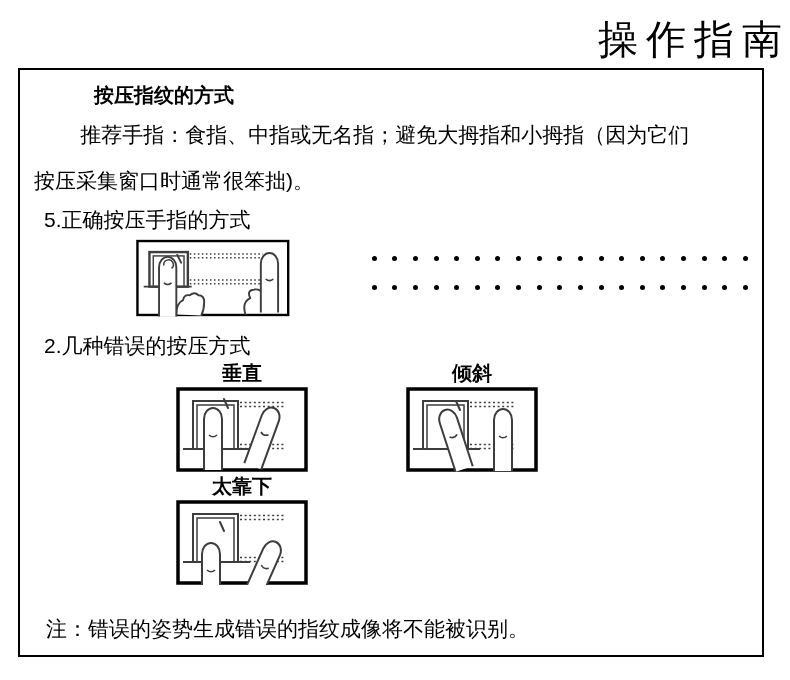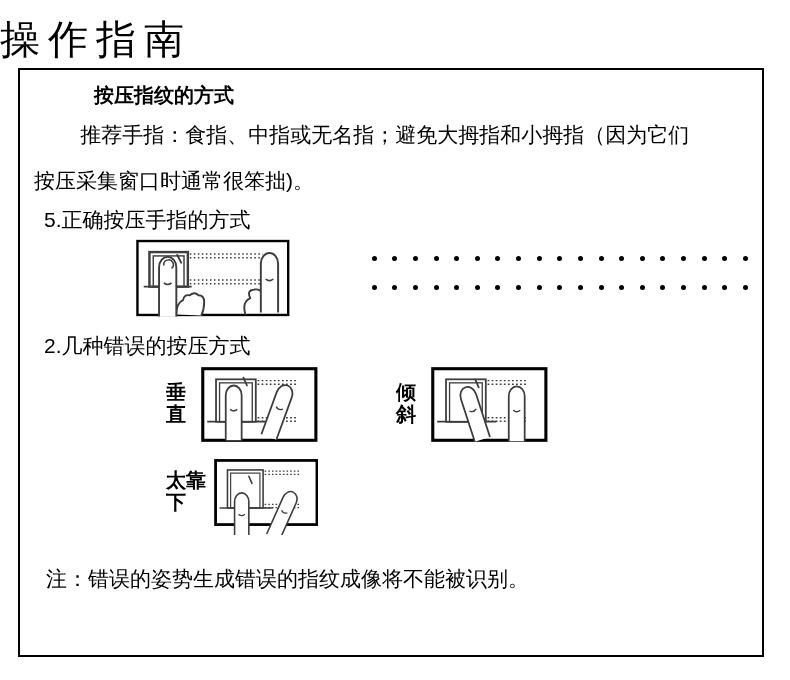--- a/index.html
+++ b/index.html
@@ -4,21 +4,21 @@
 <style>
   * { margin: 0; padding: 0; box-sizing: border-box; }
   html, body {
     width: 790px; height: 680px;
     background: #ffffff;
     font-family: "Liberation Sans", sans-serif;
     color: #000;
     overflow: hidden;
   }
   .page-title {
-    text-align: left;
+    text-align: right;
     font-size: 40px;
     font-weight: 400;
     letter-spacing: 8px;
     padding-top: 12px;
     height: 68px;
   }
   .main-box {
     margin-left: 18px;
     width: 746px;
     height: 589px;
@@ -62,21 +62,21 @@
   .dot-row { display: flex; justify-content: space-between; }
   .dot { width: 5px; height: 5px; border-radius: 50%; background: #000; }
   .error-grid {
     display: grid;
     grid-template-columns: 132px 132px;
     column-gap: 98px;
     row-gap: 3px;
     margin: 2px 0 0 142px;
     justify-items: center;
   }
-  .error-cell { display: flex; flex-direction: row; align-items: center; }
+  .error-cell { display: flex; flex-direction: column; align-items: center; }
   .error-label {
     font-size: 20px;
     font-weight: bold;
     line-height: 22px;
     margin-bottom: 3px;
   }
   .error-illustration { width: 132px; height: 85px; display: block; }
   .guide-note {
     font-size: 21px;
     line-height: 26px;

